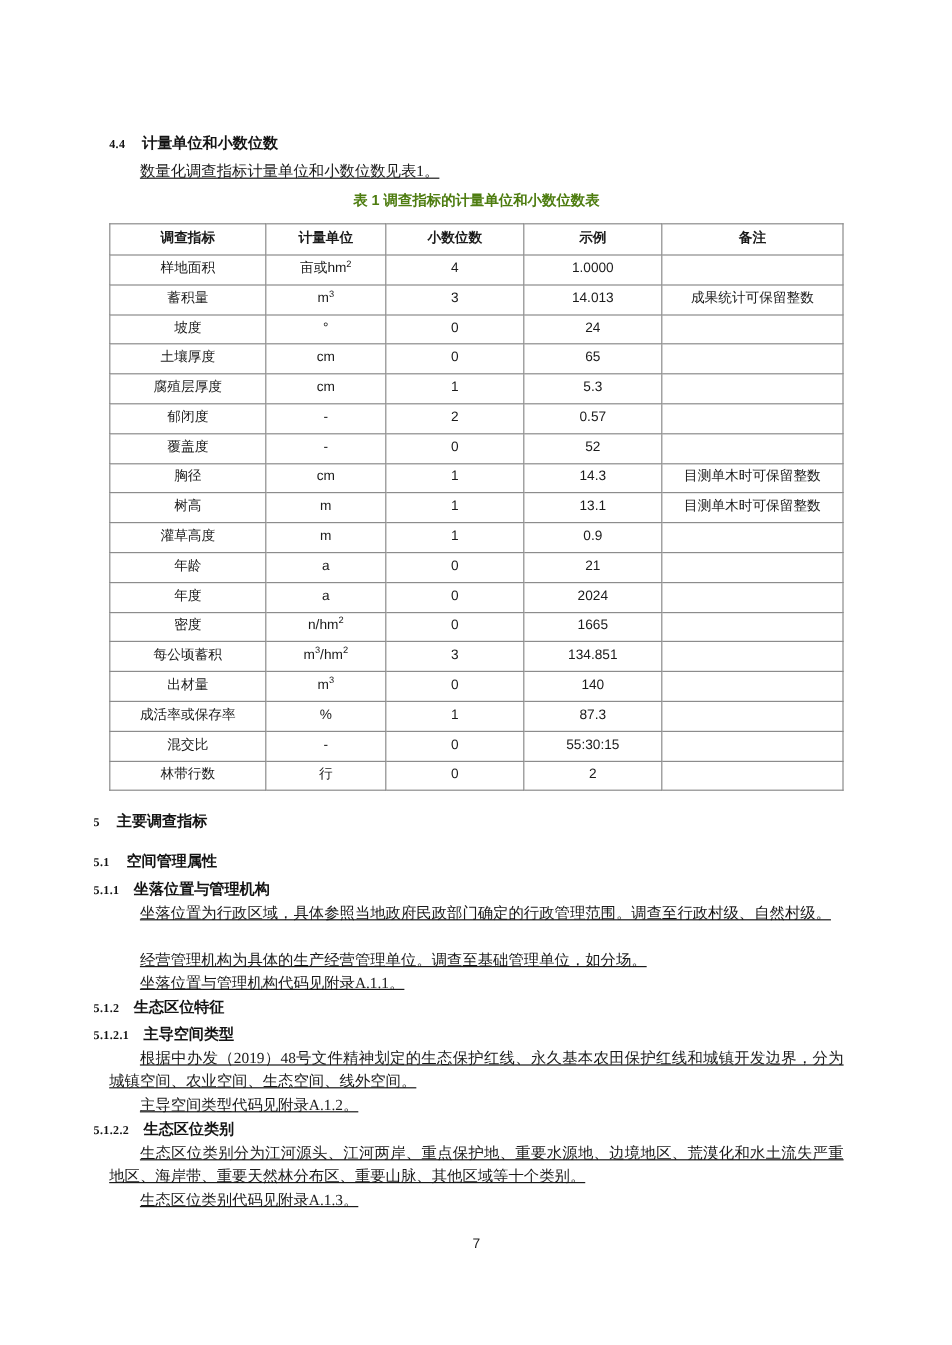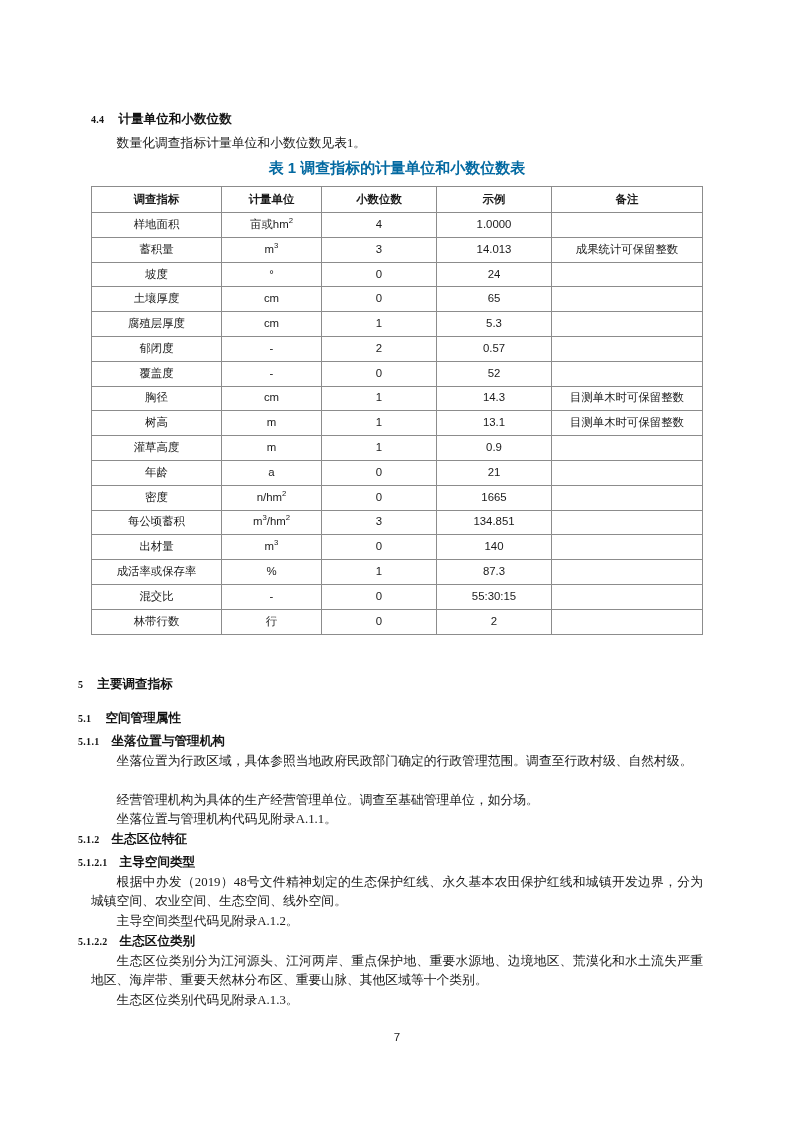--- a/index.html
+++ b/index.html
@@ -41,38 +41,39 @@
   .heading .lbl { margin-left: 14px; }
   .heading.sub .lbl { margin-left: 12px; }
 
   .para {
     font-family: "Liberation Serif", "DejaVu Serif", serif;
     font-size: 12.8px;
     line-height: 19.2px;
     text-align: justify;
     text-justify: inter-ideograph;
     color: #1a1a1a;
+    text-decoration: underline;
   }
   .para.indent { text-indent: 2em; }
 
   
   #sec44-heading { position: absolute; left: 0; top: 111px; }
   #sec44-para   { position: absolute; left: 0; top: 134px; width: 612px; }
 
   
   #table-caption {
     position: absolute;
     left: 0;
     top: 159px;
     width: 612px;
     text-align: center;
     font-family: "Liberation Sans", "DejaVu Sans", sans-serif;
     font-weight: bold;
-    font-size: 15px;
-    color: #0369a1;
+    font-size: 12px;
+    color: #4d7c0f;
   }
   #units-table {
     position: absolute;
     left: 0;
     top: 186px;
     width: 611px;
     border-collapse: collapse;
     table-layout: fixed;
     font-family: "Liberation Sans", "DejaVu Sans", sans-serif;
     font-size: 11.4px;
@@ -227,20 +228,27 @@
             <td></td>
           </tr>
           <tr>
             <td>年龄</td>
             <td>a</td>
             <td>0</td>
             <td>21</td>
             <td></td>
           </tr>
           <tr>
+            <td>年度</td>
+            <td>a</td>
+            <td>0</td>
+            <td>2024</td>
+            <td></td>
+          </tr>
+          <tr>
             <td>密度</td>
             <td>n/hm<sup>2</sup></td>
             <td>0</td>
             <td>1665</td>
             <td></td>
           </tr>
           <tr>
             <td>每公顷蓄积</td>
             <td>m<sup>3</sup>/hm<sup>2</sup></td>
             <td>3</td>

